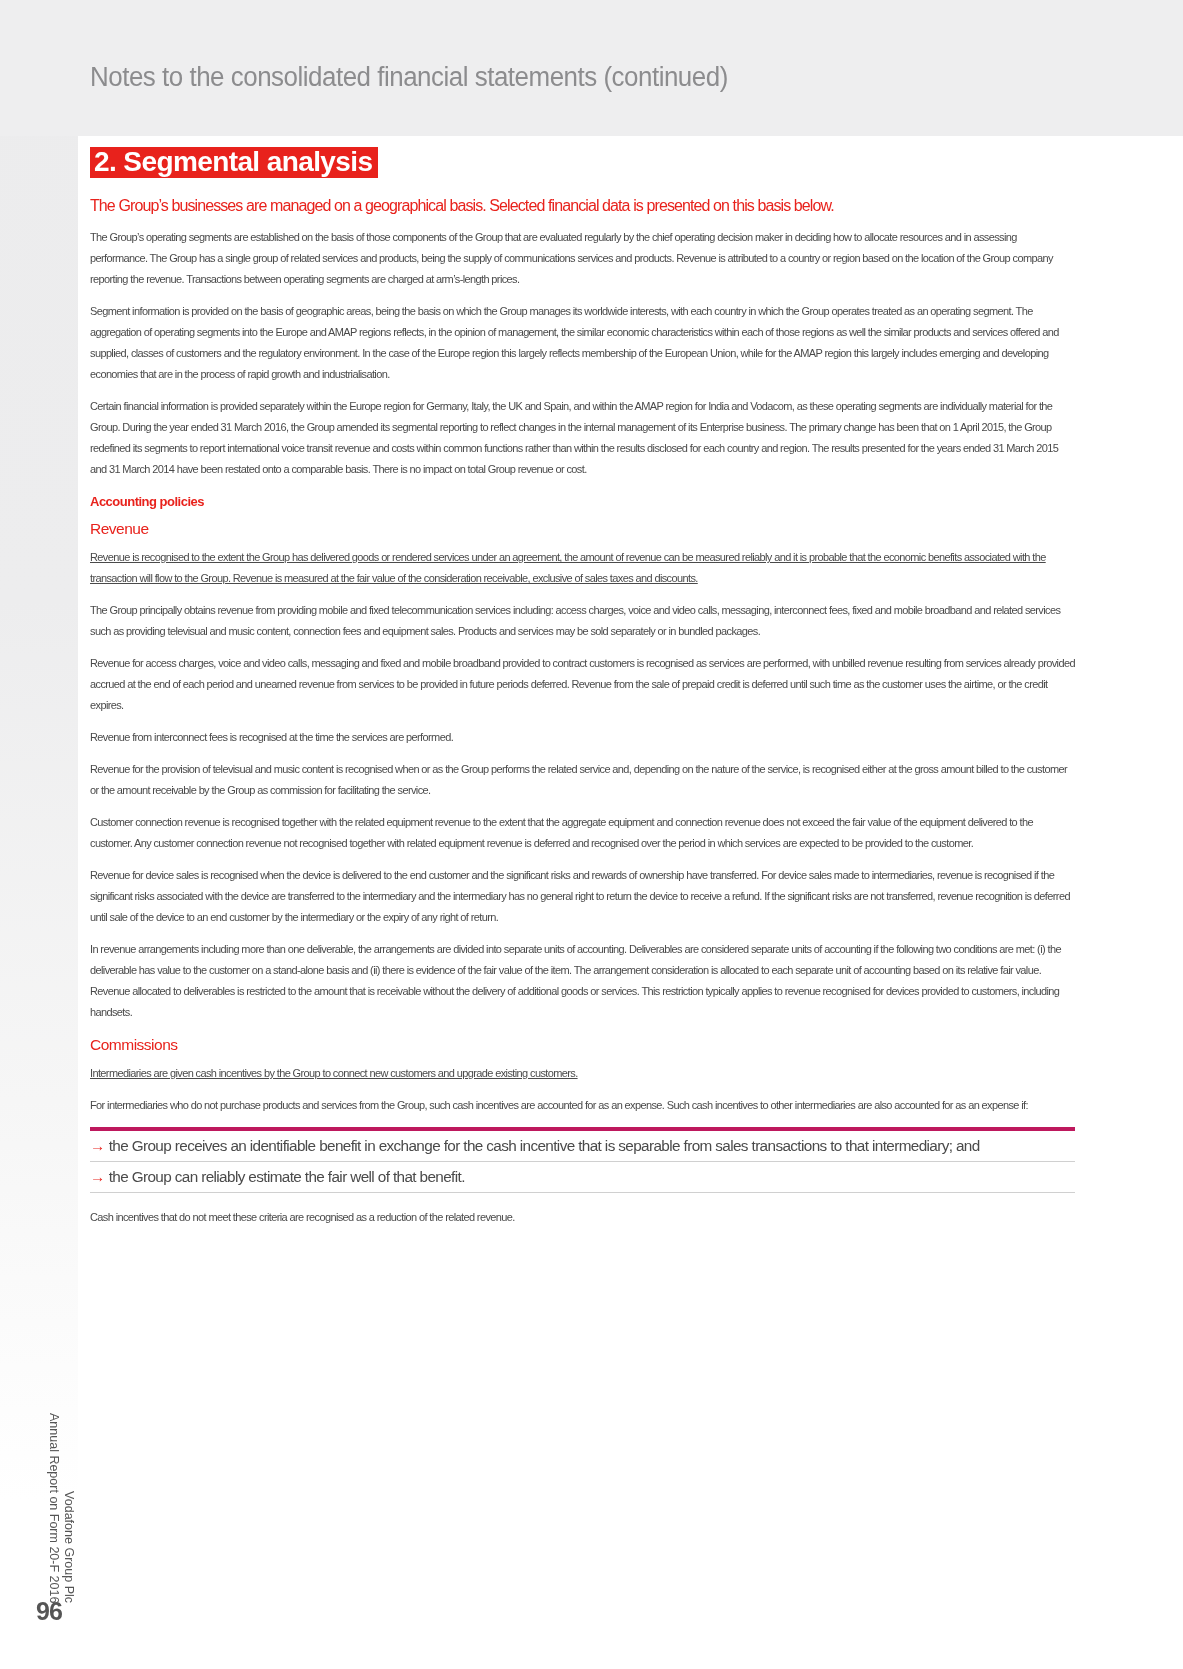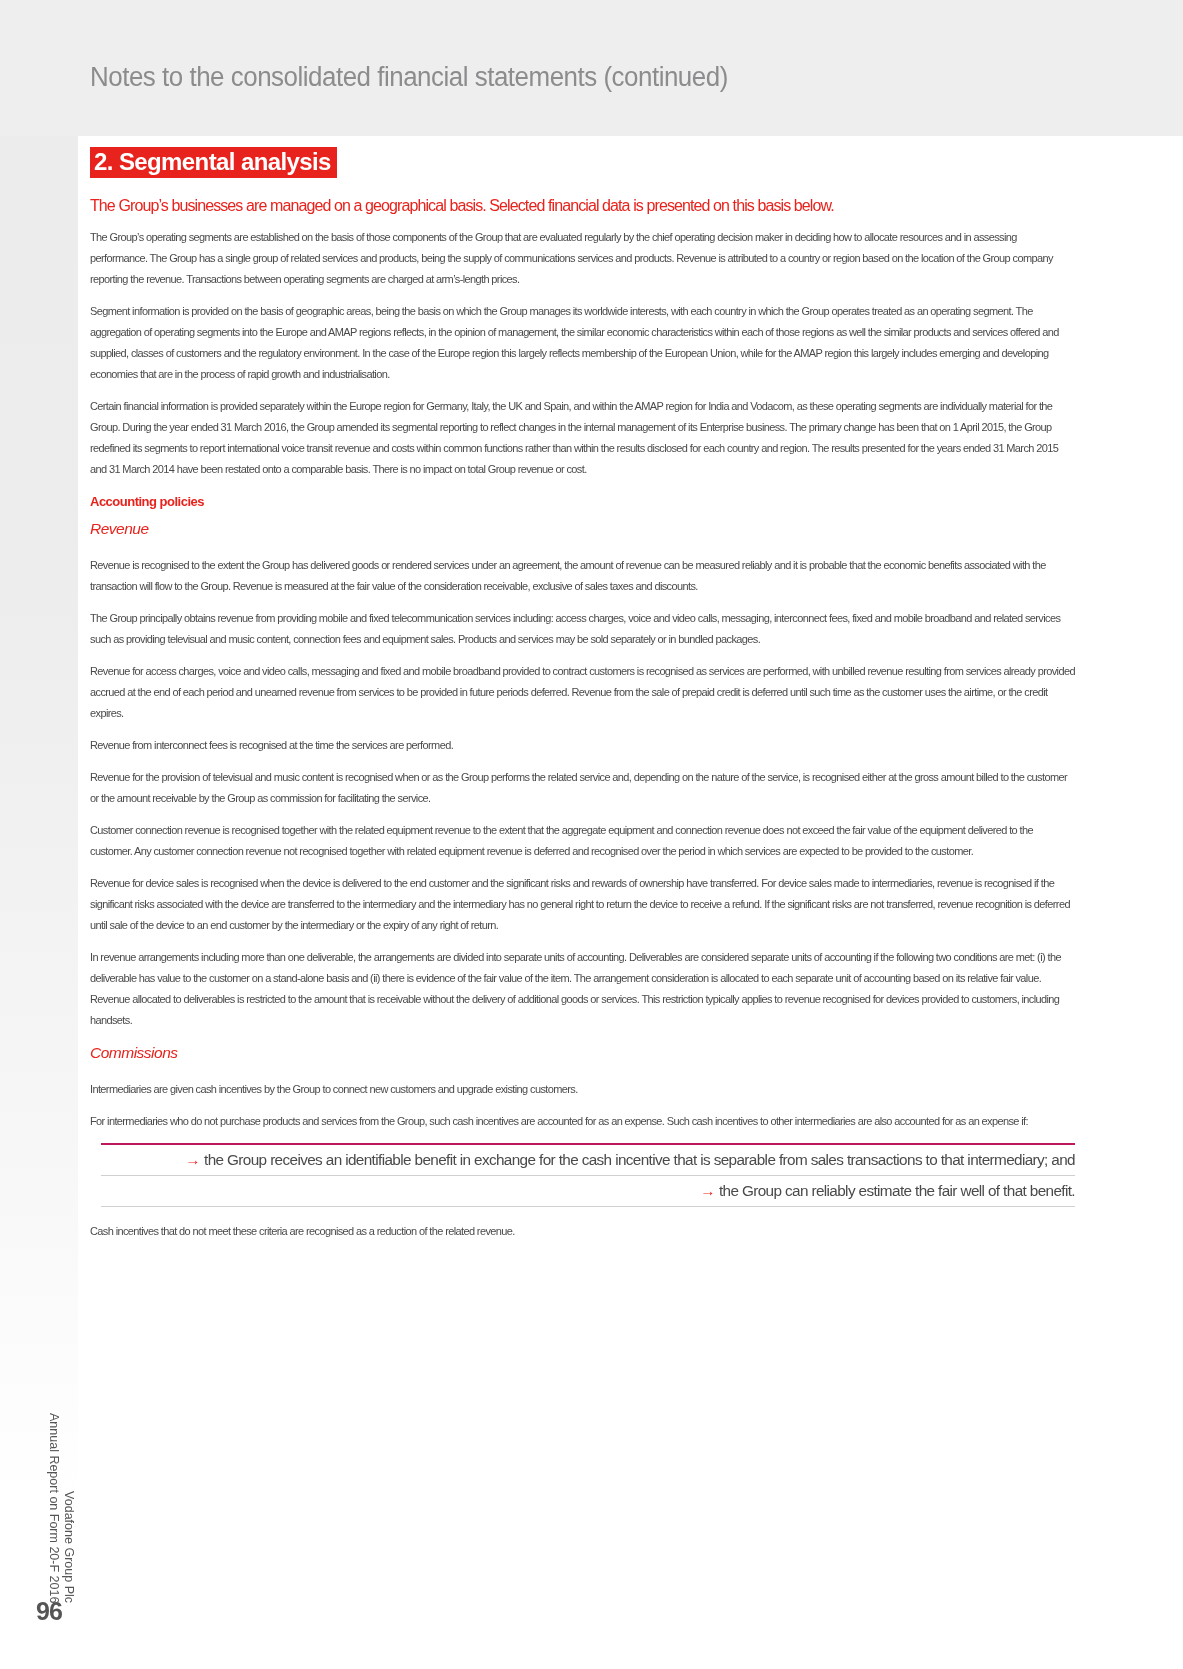--- a/index.html
+++ b/index.html
@@ -44,21 +44,21 @@
   .content {
     position: absolute;
     left: 90px; top: 147px;
     width: 985px;
   }
   .section-title {
     display: inline-block;
     background: #e8221c;
     color: #ffffff;
     font-weight: bold;
-    font-size: 24px;
+    font-size: 28px;
     padding: 3px 6px 4px 4px;
     letter-spacing: -0.6px;
     line-height: 24px;
   }
   .lead {
     color: #e8221c;
     font-size: 16px;
     line-height: 26px;
     letter-spacing: -0.9px;
     margin: 15px 0 8px 0;
@@ -78,29 +78,27 @@
     letter-spacing: -0.5px;
     margin: 0 0 5px 0;
     line-height: 22px;
   }
   .h-sub {
     color: #e8221c;
     font-size: 15.5px;
     letter-spacing: -0.5px;
     line-height: 21px;
     margin: 0;
-    font-style: italic;
   }
-  p.body.tight { margin-top: 16px; }
+  p.body.tight { margin-top: 8px; text-decoration: underline; }
   .bullets {
     list-style: none;
-    margin: 0 0 14px 11px;
+    margin: 0 0 14px 0;
     padding: 0;
-    border-top: 2px solid #be185d;
-    text-align: right;
+    border-top: 4px solid #be185d;
   }
   .bullets li {
     border-bottom: 1px solid #d0d0d0;
     padding: 4px 0 5px 0;
     font-size: 15.3px;
     line-height: 21px;
     letter-spacing: -0.62px;
     color: #4a4a4a;
   }
   .bullets .arrow {

